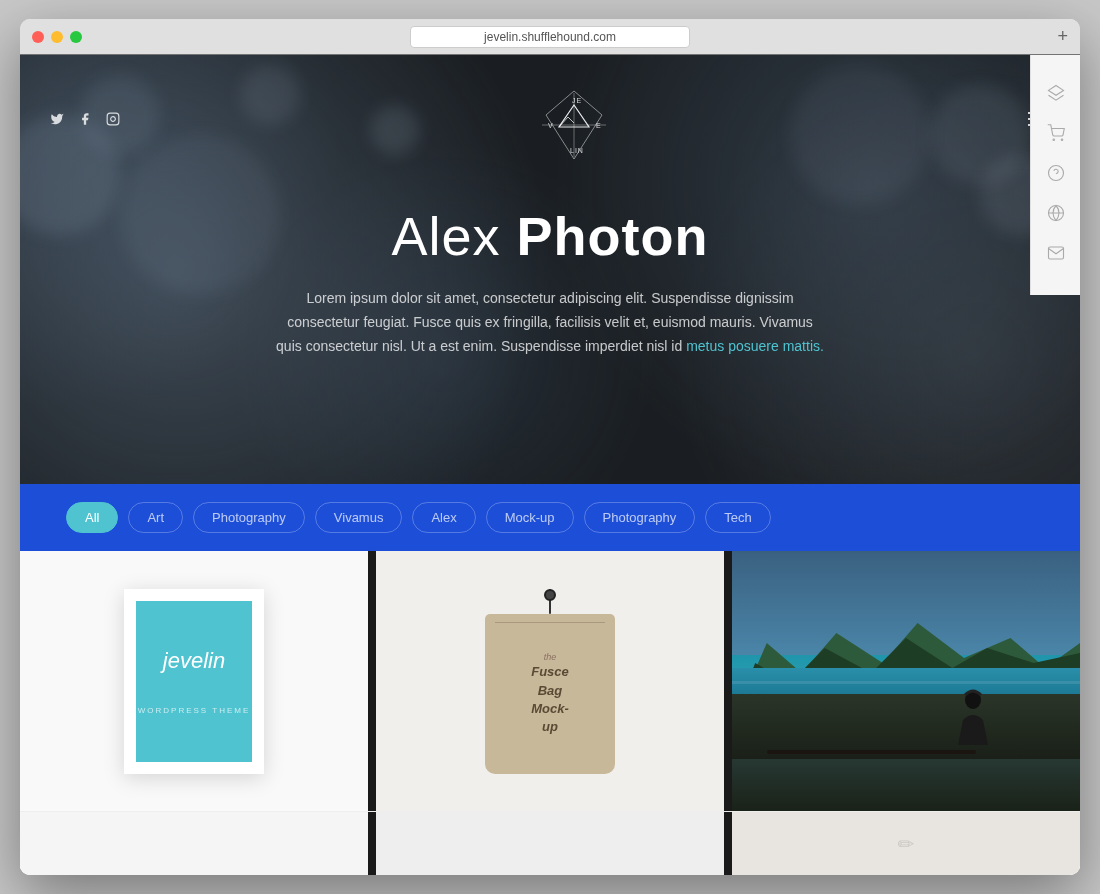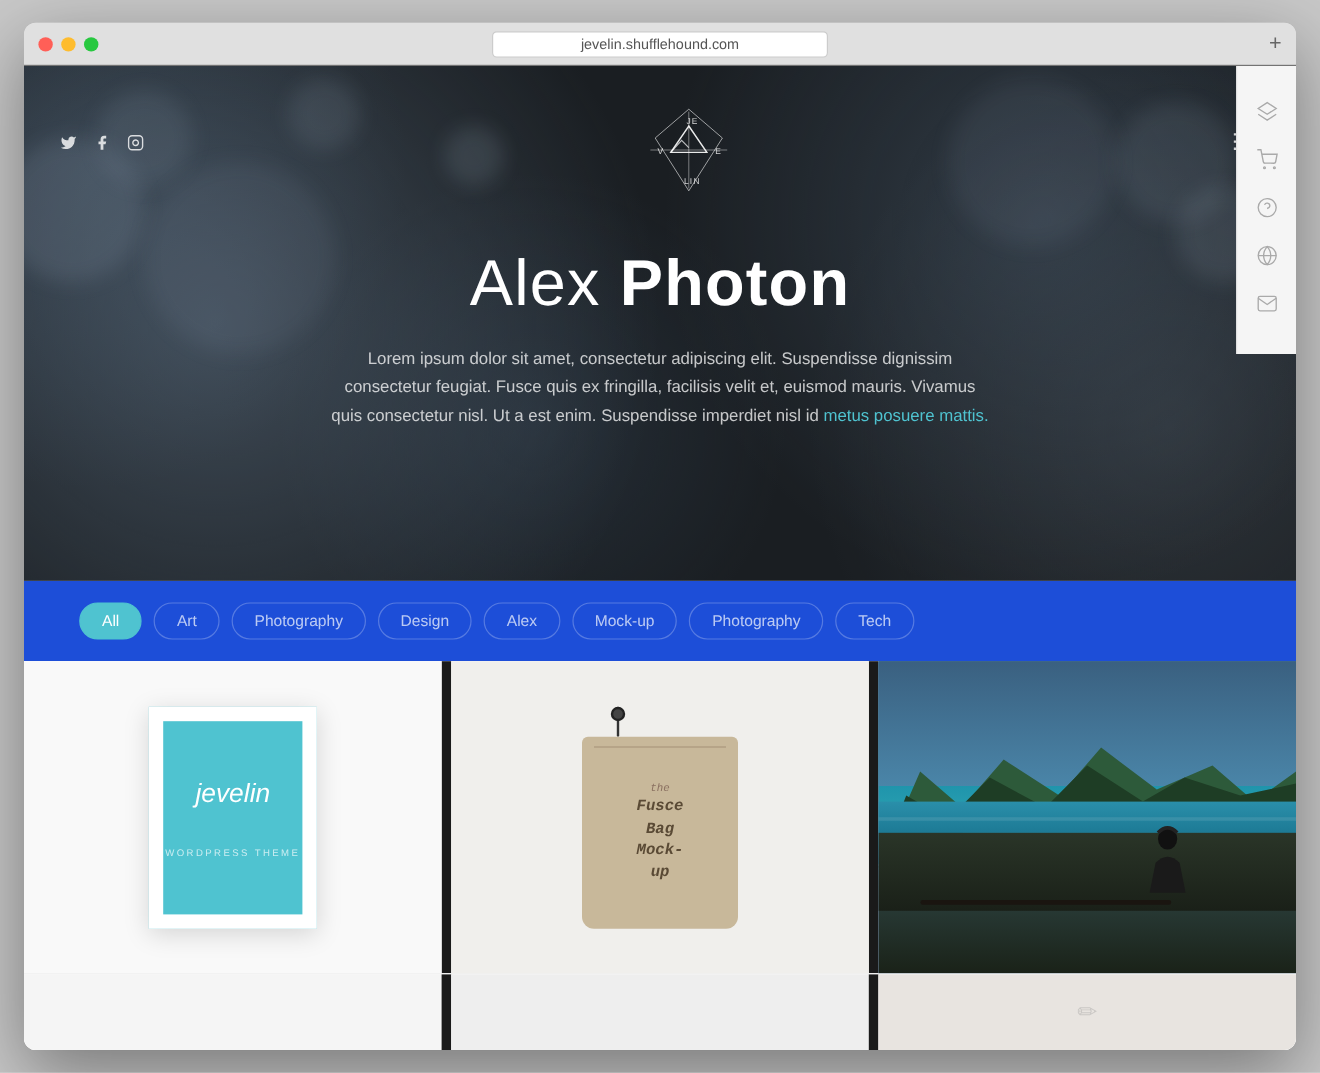--- a/index.html
+++ b/index.html
@@ -480,40 +480,40 @@
               <span>Lorem ipsum dolor sit amet, consectetur adipiscing elit. Suspendisse dignissim consectetur feugiat. Fusce quis ex fringilla, facilisis velit et, euismod mauris. Vivamus quis consectetur nisl. Ut a est enim. Suspendisse imperdiet nisl id</span>
               <a class="hero-link" href="#">metus posuere mattis.</a>
             </p>
           </div>
         </div>
 
         <div class="filter-section">
           <button class="filter-btn active">All</button>
           <button class="filter-btn">Art</button>
           <button class="filter-btn">Photography</button>
-          <button class="filter-btn">Design</button>
+          <button class="filter-btn">Vivamus</button>
           <button class="filter-btn">Alex</button>
           <button class="filter-btn">Mock-up</button>
           <button class="filter-btn">Photography</button>
           <button class="filter-btn">Tech</button>
         </div>
 
         <div class="portfolio-grid">
 
           <div class="portfolio-item portfolio-item-1">
             <div class="frame-mockup">
               <span class="frame-inner-text" style="font-size:22px;">jevelin</span>
               <span class="frame-sub-text">WORDPRESS THEME</span>
             </div>
           </div>
 
           <div class="separator-strip"></div>
 
           <div class="portfolio-item portfolio-item-2">
-            <div style="position:relative; display:flex; flex-direction:column; align-items:flex-start;font-family:Liberation Mono, monospace;">
+            <div style="position:relative; display:flex; flex-direction:column; align-items:center;">
 
               <div style="position:relative; width:60px; height:25px; display:flex; justify-content:center;">
                 <div style="width:2px; height:25px; background:#333; border-radius:1px;"></div>
                 <div style="position:absolute; top:0; width:12px; height:12px; border:2px solid #222; border-radius:50%; background:#444;"></div>
               </div>
 
               <div class="bag-mockup">
 
                 <div style="position:absolute; top:8px; left:10px; right:10px; height:1px; background:rgba(100,80,60,0.3);"></div>
                 <div class="bag-text">

